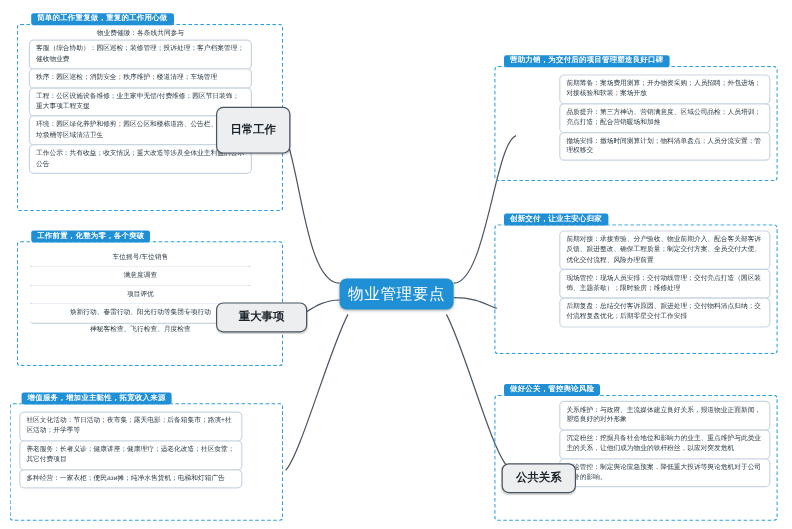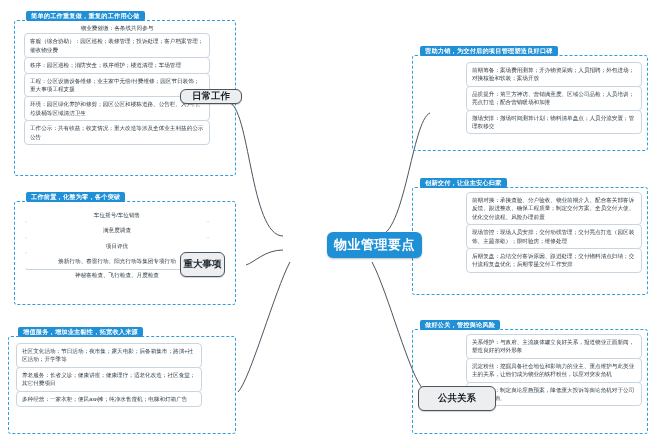--- a/index.html
+++ b/index.html
@@ -67,27 +67,26 @@
     z-index:5;
   }
 
   
   .center{
     position:absolute;
     box-sizing:border-box;
     background:#1f8fd6;
     border-radius:6px;
     color:#ffffff;
-    font-weight:bold;
+    font-weight:normal;
     font-size:13px;
     display:flex;align-items:center;justify-content:center;
     letter-spacing:.5px;
     box-shadow:0 1px 2px rgba(0,0,0,.25);
     z-index:5;
-    margin-left:44px;
   }
 </style>
 </head>
 <body>
 
 <div id="canvas">
 
   <svg class="links" viewBox="0 0 660 441">
 
     <path d="M283,236 C250,236 250,105 228,102" fill="none" stroke="#4a5560" stroke-width="1"></path>
@@ -104,32 +103,32 @@
   <div class="banner" style="left:26px;top:11px;">简单的工作重复做，重复的工作用心做</div>
   <div class="group" style="left:14px;top:20px;width:222px;height:156px;"></div>
   <div class="leafwrap" style="left:24px;top:22px;width:186px;">
     <div class="leaf plain" style="text-align:center;">物业费催缴：各条线共同参与</div>
     <div class="leaf">客服（综合协助）：园区巡检；装修管理；投诉处理；客户档案管理；催收物业费</div>
     <div class="leaf">秩序：园区巡检；消防安全；秩序维护；楼道清理；车场管理</div>
     <div class="leaf">工程：公区设施设备维修；业主家中无偿/付费维修；园区节日装饰；重大事项工程支援</div>
     <div class="leaf">环境：园区绿化养护和修剪；园区公区和楼栋道路、公告栏、入户门、垃圾桶等区域清洁卫生</div>
     <div class="leaf">工作公示：共有收益；收支情况；重大改造等涉及全体业主利益的公示公告</div>
   </div>
-  <div class="branch" style="left:180px;top:89px;width:62px;height:15px;">日常工作</div>
+  <div class="branch" style="left:180px;top:89px;width:62px;height:39px;">日常工作</div>
 
   <div class="banner" style="left:26px;top:192px;">工作前置，化整为零，各个突破</div>
   <div class="group" style="left:14px;top:201px;width:222px;height:104px;"></div>
   <div class="leafwrap" style="left:24px;top:207px;width:186px;">
     <div class="leaf" style="text-align:center;border-color:transparent transparent #c9d6e2 transparent;">车位摇号/车位销售</div>
     <div class="leaf" style="text-align:center;border-color:transparent transparent #c9d6e2 transparent;">满意度调查</div>
     <div class="leaf" style="text-align:center;border-color:transparent transparent #c9d6e2 transparent;">项目评优</div>
     <div class="leaf" style="text-align:center;border-color:transparent transparent #c9d6e2 transparent;">焕新行动、春雷行动、阳光行动等集团专项行动</div>
     <div class="leaf plain" style="text-align:center;">神秘客检查、飞行检查、月度检查</div>
   </div>
-  <div class="branch" style="left:180px;top:252px;width:45px;height:25px;">重大事项</div>
+  <div class="branch" style="left:180px;top:252px;width:76px;height:25px;">重大事项</div>
 
   <div class="banner" style="left:18px;top:327px;">增值服务，增加业主黏性，拓宽收入来源</div>
   <div class="group" style="left:8px;top:336px;width:228px;height:98px;"></div>
   <div class="leafwrap" style="left:16px;top:343px;width:186px;">
     <div class="leaf">社区文化活动：节日活动；夜市集；露天电影；后备箱集市；路演+社区活动；开学季等</div>
     <div class="leaf">养老服务：长者义诊；健康讲座；健康理疗；适老化改造；社区食堂；其它付费项目</div>
     <div class="leaf">多种经营：一家衣柜；便民ази摊；纯净水售货机；电梯和灯箱广告</div>
   </div>
 
   <div class="banner" style="left:420px;top:46px;">营助力销，为交付后的项目管理塑造良好口碑</div>
@@ -148,15 +147,15 @@
     <div class="leaf">后期复盘：总结交付客诉原因、跟进处理；交付物料清点归纳；交付流程复盘优化；后期零星交付工作安排</div>
   </div>
 
   <div class="banner" style="left:420px;top:320px;">做好公关，管控舆论风险</div>
   <div class="group" style="left:412px;top:329px;width:236px;height:105px;"></div>
   <div class="leafwrap" style="left:466px;top:334px;width:176px;">
     <div class="leaf">关系维护：与政府、主流媒体建立良好关系，报道物业正面新闻，塑造良好的对外形象</div>
     <div class="leaf">沉淀粉丝：挖掘具备社会地位和影响力的业主、重点维护与此类业主的关系，让他们成为物业的铁杆粉丝，以应对突发危机</div>
     <div class="leaf">舆论管控：制定舆论应急预案，降低重大投诉等舆论危机对于公司声誉的影响。</div>
   </div>
-  <div class="branch" style="left:418px;top:386px;width:78px;height:25px;">公共关系</div>
+  <div class="branch" style="left:418px;top:386px;width:62px;height:25px;">公共关系</div>
 
 </div>
 
 </body></html>

